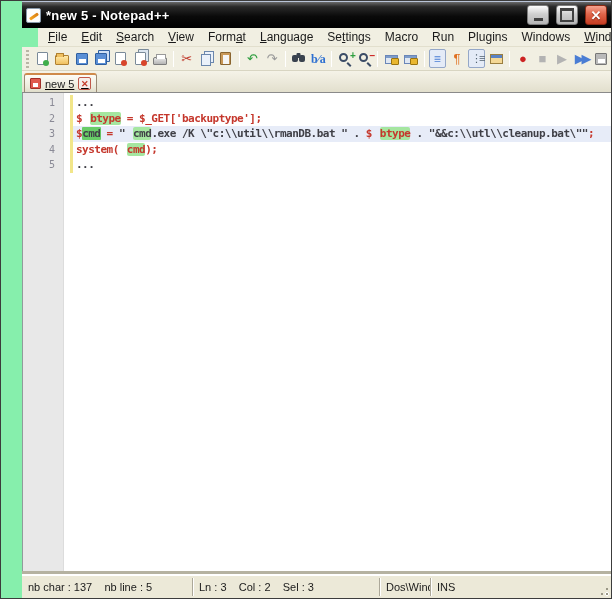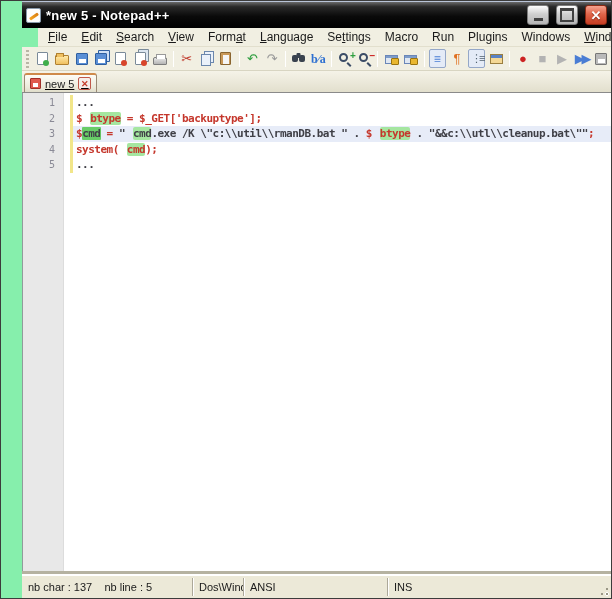--- a/index.html
+++ b/index.html
@@ -289,19 +289,19 @@
           <span class="lnum">5</span>
           <span class="lspace"></span>
           <span class="lmark"></span>
           <span class="ltext"><span class="seg-dark">...</span></span>
         </div>
       </div>
   </div>
 
   <div class="statusbar" id="statusbar">
     <div class="cell" style="flex: 0 0 170px;">nb char : 137    nb line : 5</div>
+      <div class="cell" style="flex: 0 0 187px;">Ln : 3    Col : 2    Sel : 3</div>
       <div class="cell" style="flex: 0 0 51px;">Dos\Windows</div>
-      <div class="cell" style="flex: 0 0 144px;">ANSI</div>
       <div class="cell" style="flex: 0 0 46px;">INS</div>
       <div class="grip-corner"></div>
   </div>
 
 </div>
 
 </body></html>

